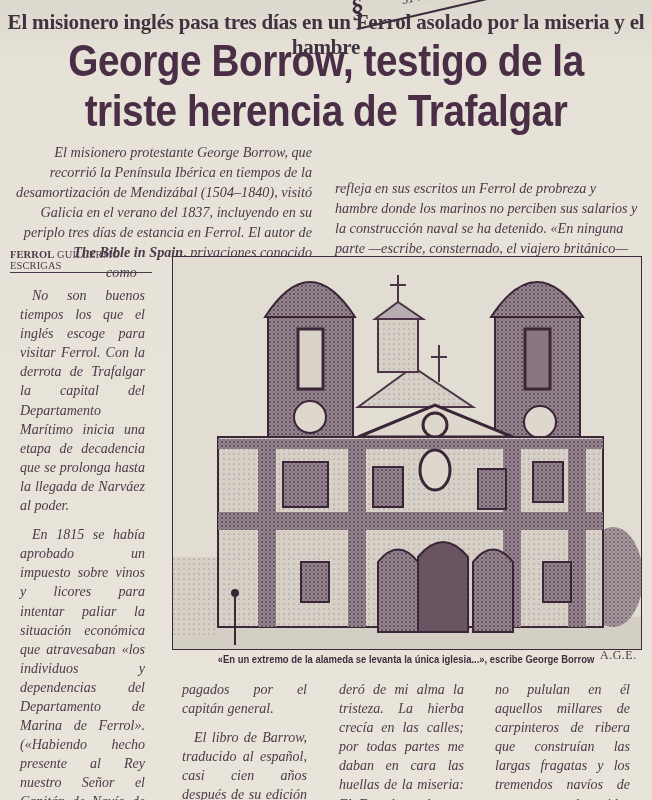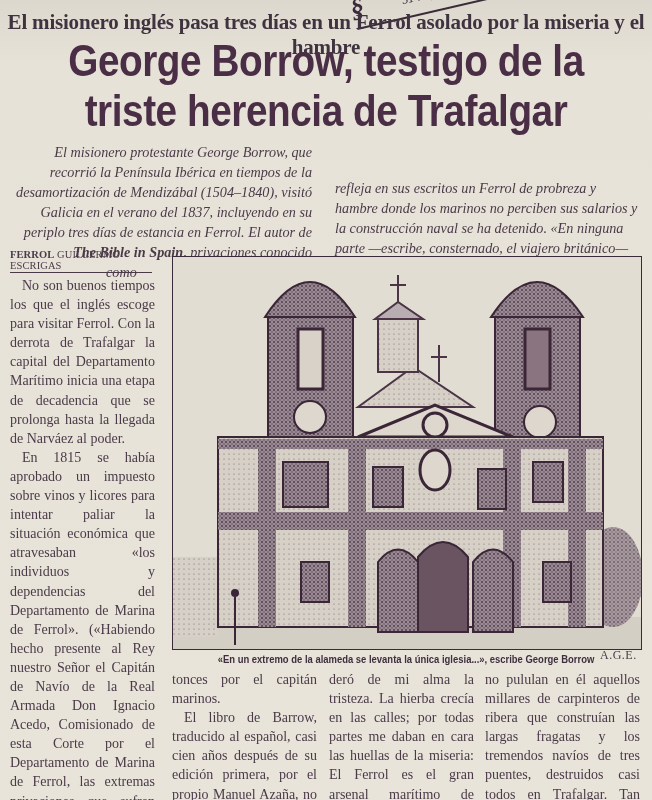--- a/index.html
+++ b/index.html
@@ -10,21 +10,21 @@
   .stamp .date{position:absolute;left:28px;top:14px;font-size:12px;font-style:italic;color:#3a2a3a;}
   .stamp .glyph{position:absolute;left:-24px;top:4px;font-size:26px;font-weight:bold;color:#3a2a3a;font-style:italic;}
   .kicker{position:absolute;left:0;top:10px;width:652px;text-align:center;font-size:21px;color:#3f3340;letter-spacing:-0.2px;font-family:"Liberation Serif",serif;font-weight:bold;}
   .headline{position:absolute;left:0;top:36px;width:652px;text-align:center;font-family:"Liberation Sans",sans-serif;font-weight:bold;color:#4a2e45;font-size:45px;line-height:50px;letter-spacing:-0.5px;transform:scaleX(0.86);transform-origin:center top;}
   .lead-left{position:absolute;left:10px;top:142px;width:302px;text-align:right;font-style:italic;font-size:14.2px;line-height:20px;color:#4a3a48;}
   .lead-right{position:absolute;left:335px;top:142px;width:305px;text-align:left;font-style:italic;font-size:14.2px;line-height:20px;color:#4a3a48;margin-top:36px;}
   .lead b{font-weight:bold;margin-left:44px;}
   .byline{position:absolute;left:10px;top:249px;width:142px;font-size:10.5px;color:#4a3a48;border-bottom:1px solid #4a3a48;padding-bottom:1px;letter-spacing:0.1px;}
   .byline .place{font-weight:bold;}
   .col{position:absolute;font-size:14px;line-height:19.1px;color:#4a3a48;text-align:justify;}
-  .col p{margin:0;text-indent:12px;}
+  .col p{margin:10px;text-indent:12px;font-style:italic;}
   .col1{left:10px;top:276px;width:145px;}
   .col2{left:172px;top:670px;width:145px;}
   .col3{left:329px;top:670px;width:145px;}
   .col4{left:485px;top:670px;width:155px;}
   .photo{position:absolute;left:172px;top:256px;width:468px;height:392px;border:1px solid #3a2a3a;background:#e2ddd2;overflow:hidden;}
   .caption{position:absolute;left:172px;top:653px;width:468px;text-align:center;font-family:"Liberation Sans",sans-serif;font-weight:bold;font-size:10.5px;color:#3f2e3e;transform:scaleX(0.9);transform-origin:center top;}
   .credit{position:absolute;left:600px;top:648px;font-size:12px;color:#4a3a48;letter-spacing:0.5px;}
 </style>
 </head>
 <body>
@@ -127,21 +127,21 @@
 
       <line x1="62" y1="340" x2="62" y2="388" stroke="#3a2636" stroke-width="2"></line>
       <circle cx="62" cy="336" r="4" fill="#3a2636"></circle>
     </svg>
   </div>
 
   <div class="credit">A.G.E.</div>
   <div class="caption">«En un extremo de la alameda se levanta la única iglesia...», escribe George Borrow</div>
 
   <div class="col col2">
-    <p style="text-indent:0">tonces por el capitán marinos.</p>
+    <p style="text-indent:0">pagados por el capitán general.</p>
     <p>El libro de Barrow, traducido al español, casi cien años después de su edición primera, por el propio Manuel Azaña, no deja lugar a dudas.</p>
 
   </div>
 
   <div class="col col3">
     <p style="text-indent:0">deró de mi alma la tristeza. La hierba crecía en las calles; por todas partes me daban en cara las huellas de la miseria: El Ferrol es el gran arsenal marítimo de España, y participa en la ruina de la en otro tiempo espléndida marina española. Ya</p>
   </div>
 
   <div class="col col4">
     <p style="text-indent:0">no pululan en él aquellos millares de carpinteros de ribera que construían las largas fragatas y los tremendos navíos de tres puentes, destruidos casi todos en Trafalgar. Tan solo, unos pocos obreros mal pagados y medio hambrientos».</p>

